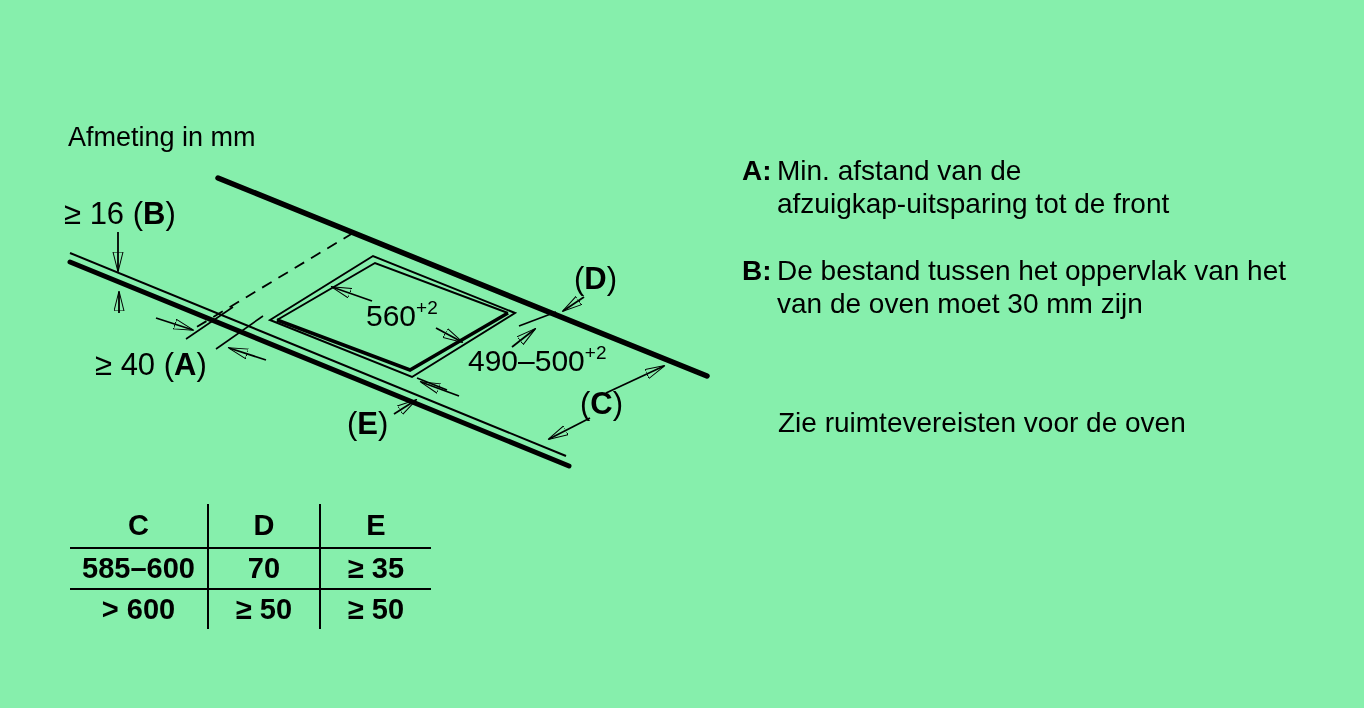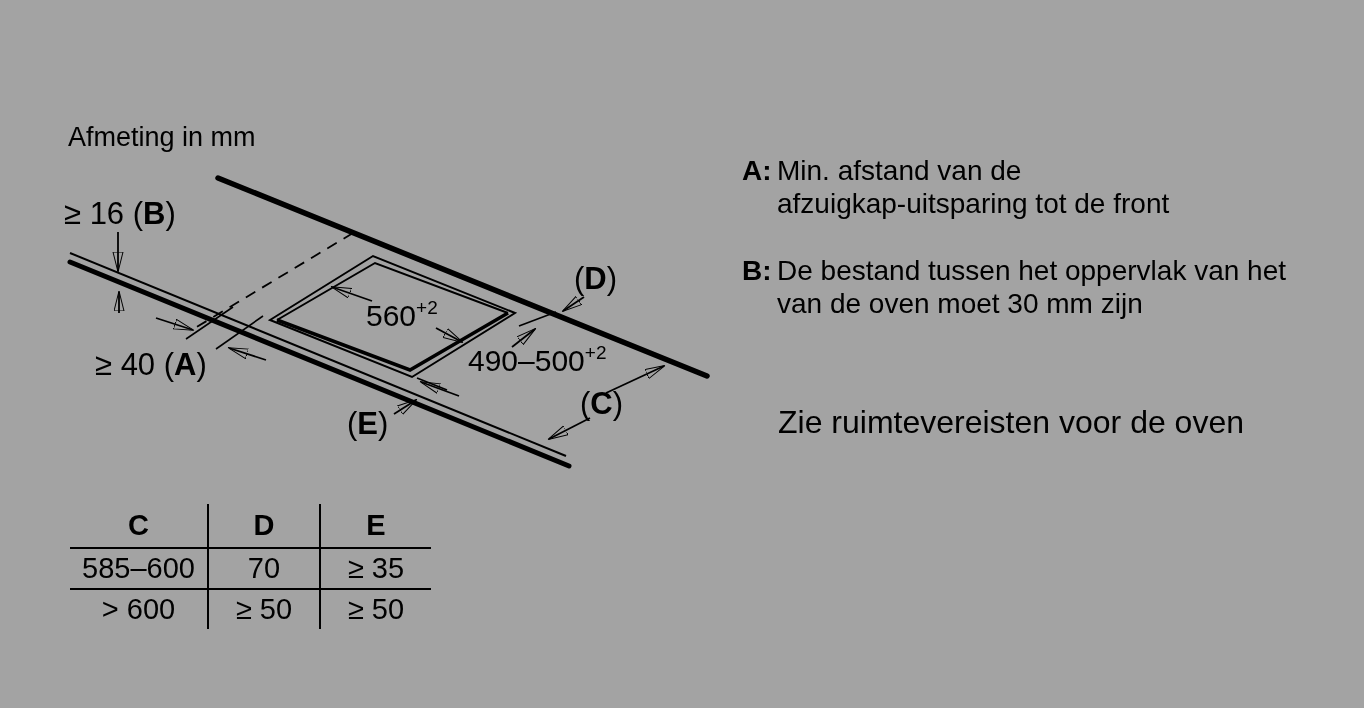--- a/index.html
+++ b/index.html
@@ -11,21 +11,21 @@
     width: 1364px;
     height: 708px;
     overflow: hidden;
     font-family: "Liberation Sans", "DejaVu Sans", sans-serif;
     color: #000000;
   }
   #page {
     position: relative;
     width: 1364px;
     height: 708px;
-    background: #a3a3a3;
+    background: #86efac;
   }
   
   #diagram-svg {
     position: absolute;
     left: 0;
     top: 0;
   }
   #diagram-svg line, #diagram-svg path, #diagram-svg polygon {
     stroke: #000000;
     fill: none;
@@ -45,21 +45,21 @@
     left: 70px;
     top: 504px;
     border-collapse: collapse;
     font-size: 29px;
     color: #000000;
     text-align: center;
   }
   table.dim-table th, table.dim-table td {
     padding: 0;
     vertical-align: middle;
-    font-weight: normal;
+    font-weight: bold;
   }
   table.dim-table th { font-weight: bold; height: 43px; }
   table.dim-table td { height: 39px; }
   table.dim-table .c1 { width: 137px; border-right: 2px solid #000; }
   table.dim-table .c2 { width: 110px; border-right: 2px solid #000; }
   table.dim-table .c3 { width: 110px; }
   table.dim-table thead th { border-bottom: 2px solid #000; }
   table.dim-table tbody tr.first td { border-bottom: 2px solid #000; }
   
   .note-item {
@@ -69,21 +69,21 @@
     line-height: 33px;
     white-space: nowrap;
   }
   .note-label {
     font-weight: bold;
     width: 35px;
     flex: none;
   }
   .note-plain {
     position: absolute;
-    font-size: 32px;
+    font-size: 28px;
     line-height: 33px;
     white-space: nowrap;
   }
 </style>
 </head>
 <body>
 
 <div id="page">
 
   <svg id="diagram-svg" width="770" height="500" viewBox="0 0 770 500">

